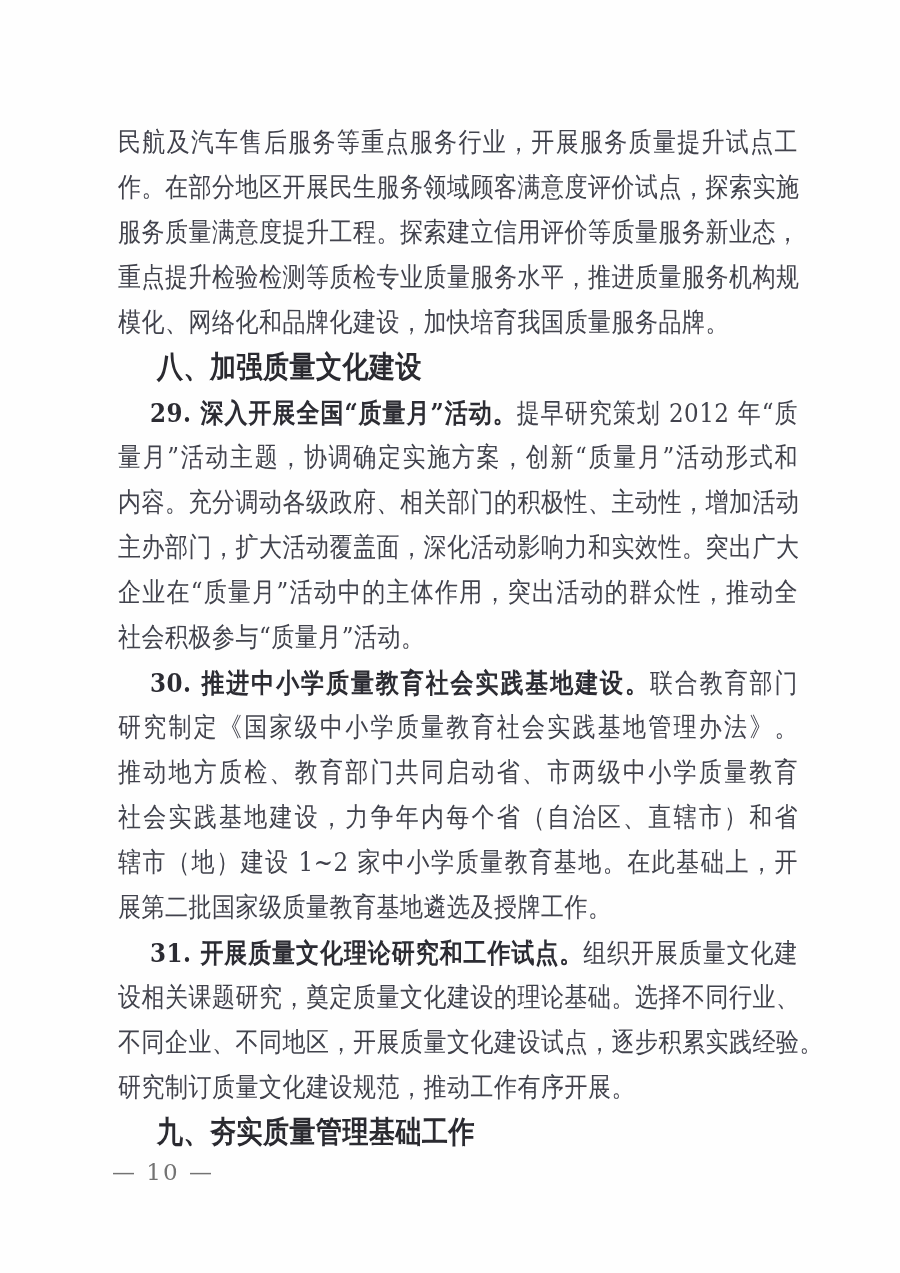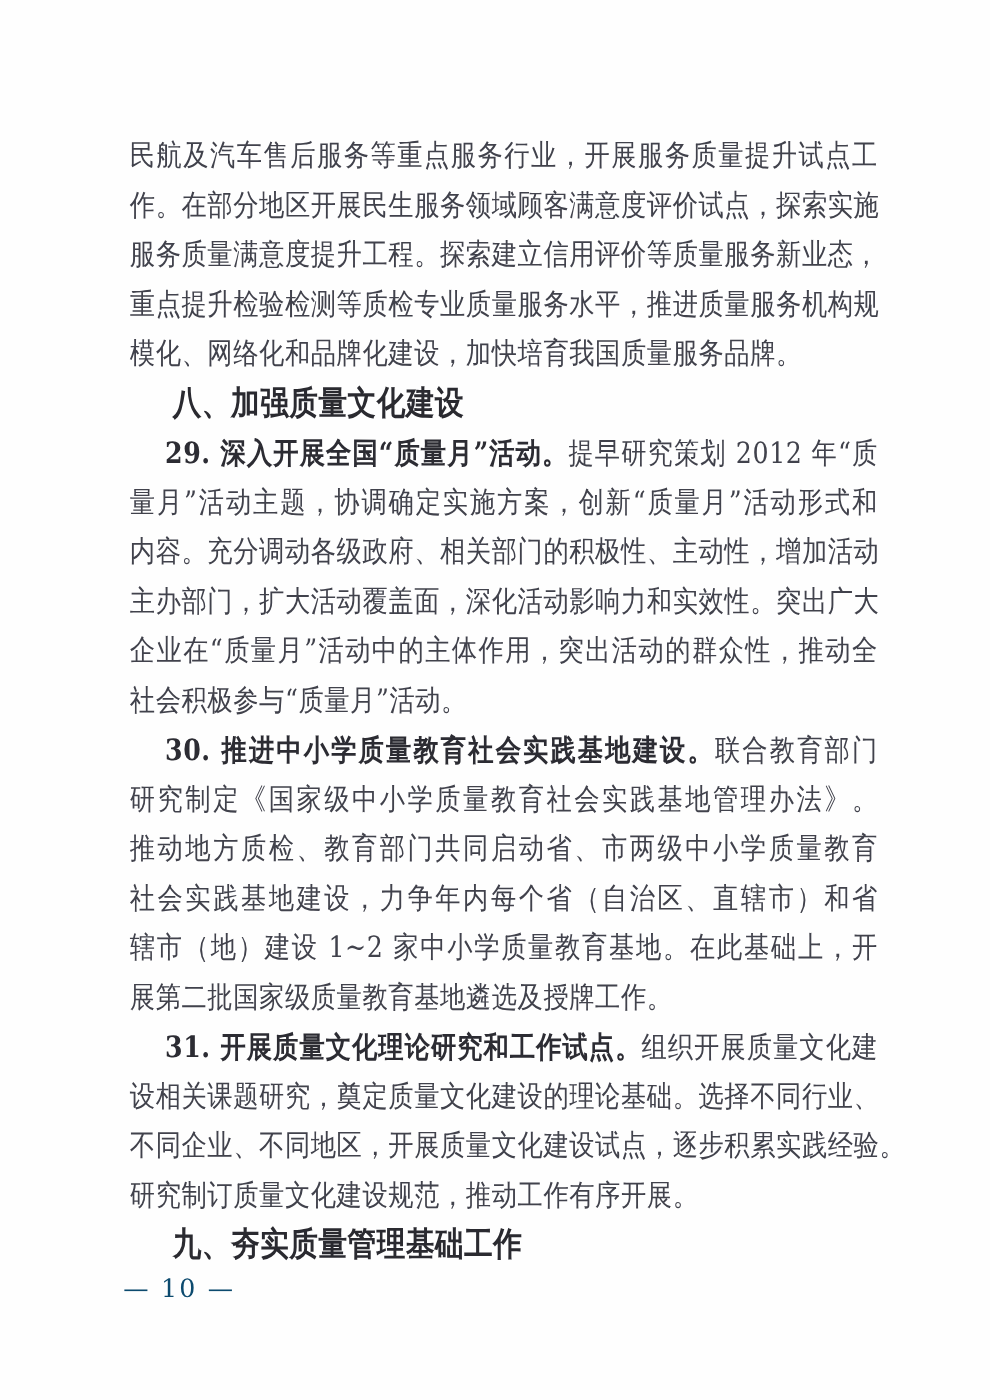--- a/index.html
+++ b/index.html
@@ -55,21 +55,21 @@
     text-align: left;
     text-align-last: left;
   }
   .page-number {
     position: absolute;
     left: 112px;
     top: 1150px;
     height: 45px;
     line-height: 45px;
     font-size: 23px;
-    color: #0c4a6e;
+    color: #737373;
     letter-spacing: 2px;
   }
 </style>
 </head>
 <body>
 
 <div class="page">
   <div class="text-col">
 
     <div class="line just">民航及汽车售后服务等重点服务行业，开展服务质量提升试点工</div>

